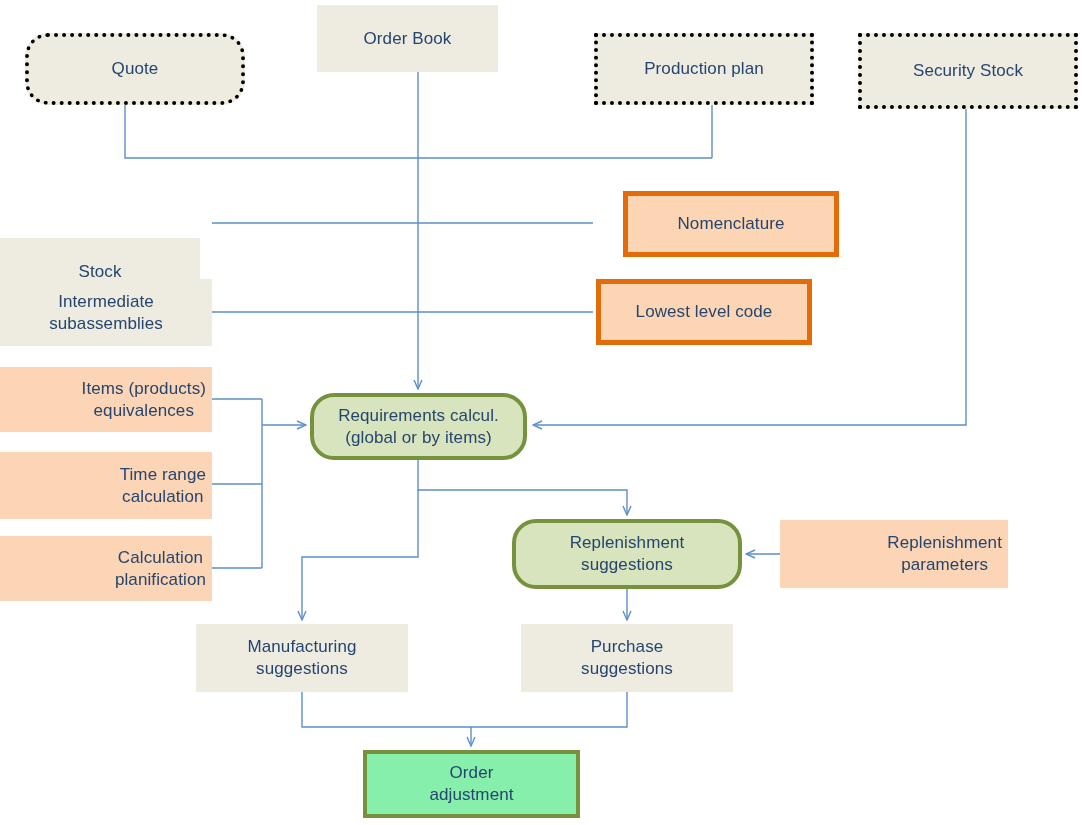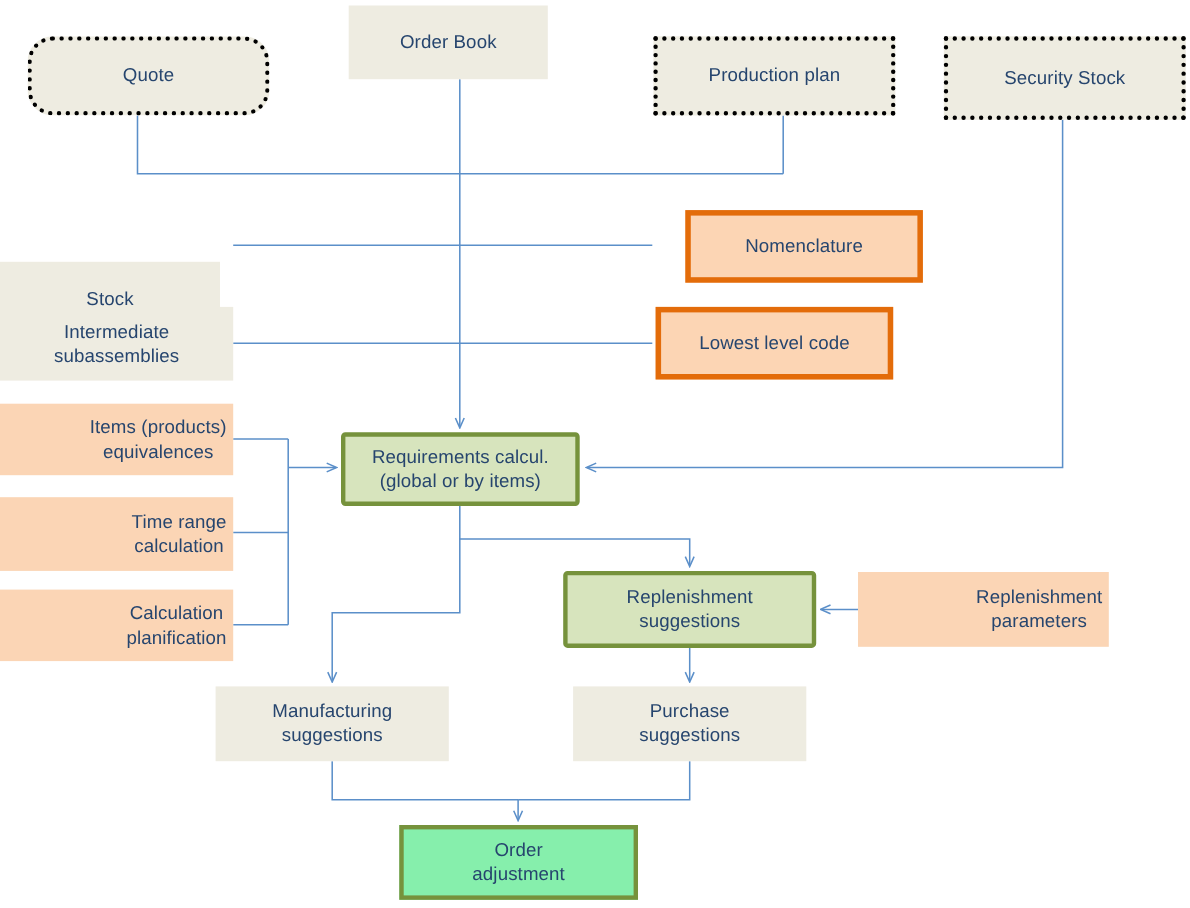--- a/index.html
+++ b/index.html
@@ -58,21 +58,21 @@
     border: none;
     justify-content: flex-end;
   }
   .n-peach-orange {
     background: #fcd5b4;
     border: 5px solid #e36c0a;
   }
   .n-green-round {
     background: #d7e4bd;
     border: 4px solid #76923c;
-    border-radius: 4px;
+    border-radius: 24px;
   }
   .n-green-sq {
     background: #86efac;
     border: 4px solid #76923c;
   }
 </style>
 </head>
 <body>
 
 <div id="canvas">

